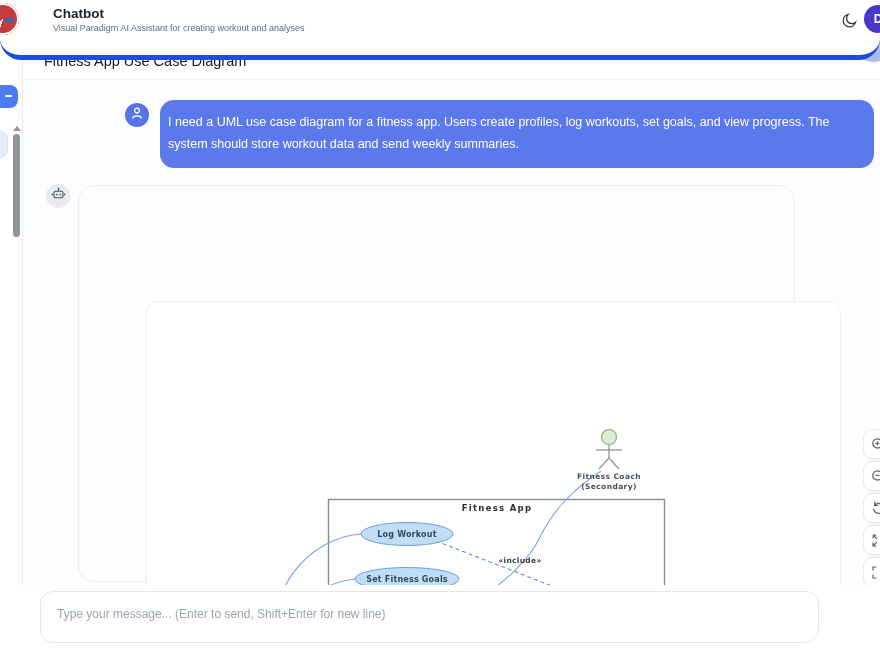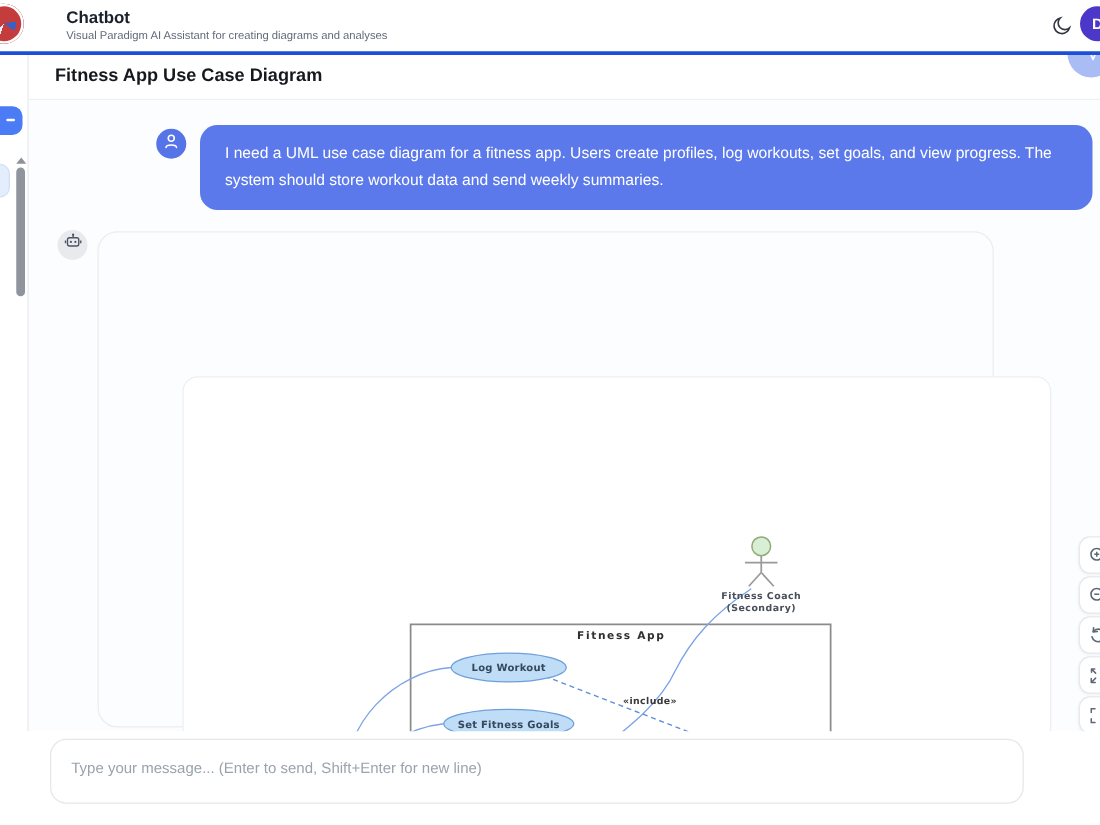--- a/index.html
+++ b/index.html
@@ -1,22 +1,22 @@
 <!DOCTYPE html>
 <html><head>
 <meta charset="utf-8">
 <style>
   * { margin:0; padding:0; box-sizing:border-box; }
   html,body { width:880px; height:660px; overflow:hidden; background:#fff;
               font-family:"Liberation Sans","DejaVu Sans",sans-serif; }
   #root { position:absolute; left:0; top:0; width:880px; height:660px; overflow:hidden; }
 
   
-  .header { position:absolute; left:0; top:0; width:880px; height:44px; background:#fff;
-            border-bottom:3px solid #1d4ed8; z-index:30; }
+  .header { position:absolute; left:0; top:0; width:880px; height:60px; background:#fff;
+            border-bottom:5px solid #1d4ed8; z-index:30;border-radius:21px; }
   .logo { position:absolute; left:-13px; top:3px; width:32px; height:32px; border-radius:50%;
           background:conic-gradient(#c43c3c 0 22%, #3b5fc2 22% 34%, #c43c3c 34% 55%, #e8eef8 55% 63%, #c43c3c 63% 100%);
           box-shadow:inset 0 0 0 2px #fff, inset 0 0 0 6px #c43c3c; }
   .app-title { position:absolute; left:53px; top:6px; font-size:13.5px; font-weight:bold; color:#1a202c; }
   .app-subtitle { position:absolute; left:53px; top:23px; font-size:9px; color:#5f6b7a; }
   .moon-btn { position:absolute; left:838px; top:9px; width:24px; height:24px; border:none; background:transparent; cursor:pointer; }
   .avatar-top { position:absolute; left:864px; top:5px; width:28px; height:28px; border-radius:50%;
                 background:#4c38c8; color:#fff; font-size:12px; font-weight:bold;
                 display:flex; align-items:center; justify-content:center; }
 
@@ -30,29 +30,29 @@
   .side-scrollbar-up { position:absolute; left:13px; top:126px; width:0; height:0; z-index:26;
       border-left:4px solid transparent; border-right:4px solid transparent; border-bottom:5px solid #8e939b; }
   .side-scrollbar-thumb { position:absolute; left:13px; top:134px; width:7px; height:103px; border-radius:4px;
       background:#90959d; z-index:26; }
   .side-scrollbar-down { position:absolute; left:13px; top:648px; width:0; height:0; z-index:26;
       border-left:4px solid transparent; border-right:4px solid transparent; border-top:5px solid #8e939b; }
 
   
   .titlebar { position:absolute; left:23px; top:44px; width:857px; height:36px; background:#fff;
               border-bottom:1px solid #f0f1f3; z-index:20; }
-  .page-title { position:absolute; left:21px; top:9px; font-size:14.5px; font-weight:bold; color:#15181d; }
+  .page-title { position:absolute; left:21px; top:9px; font-size:14.5px; font-weight:normal; color:#15181d; }
 
   
   .chat { position:absolute; left:23px; top:80px; width:857px; height:505px; background:#fcfdfe; }
 
   .user-avatar { position:absolute; left:102px; top:23px; width:24px; height:24px; border-radius:50%;
                  background:#5673e8; display:flex; align-items:center; justify-content:center; }
   .user-bubble { position:absolute; left:137px; top:20px; width:714px; background:#5b79eb; border-radius:14px;
-                 padding:12px 20px; color:#fff; font-size:12.5px; line-height:1.75; }
+                 padding:12px 8px; color:#fff; font-size:12.5px; line-height:1.75; }
 
   .bot-avatar { position:absolute; left:23px; top:104px; width:24px; height:24px; border-radius:50%;
                 background:#e8eaee; display:flex; align-items:center; justify-content:center; }
 
   .card { position:absolute; left:55px; top:105px; width:717px; height:397px; background:#fcfdfe;
           border:1px solid #eaedf0; border-radius:16px; }
   .viewer { position:absolute; left:67px; top:115px; width:695px; height:381px; background:#ffffff;
             border:1px solid #edeff2; border-radius:12px; }
   .canvas { position:absolute; left:97px; top:125px; width:425px; height:372px; background:#fff; }
 
@@ -78,21 +78,21 @@
   .uml-include-label { font:bold 7.5px "DejaVu Sans",sans-serif; fill:#3a3a3a; letter-spacing:.3px; }
 </style>
 </head>
 <body>
 
 <div id="root">
 
   <div class="header">
     <div class="logo"></div>
     <div class="app-title">Chatbot</div>
-    <div class="app-subtitle">Visual Paradigm AI Assistant for creating diagrams and analyses</div>
+    <div class="app-subtitle">Visual Paradigm AI Assistant for creating workout and analyses</div>
     <button class="moon-btn">
       <span>
         <svg width="18" height="18" viewBox="0 0 18 18">
           <path d="M14.6 11.2 A6.3 6.3 0 1 1 7.2 3.4 A5.2 5.2 0 0 0 14.6 11.2 Z" fill="none" stroke="#2f3640" stroke-width="1.3"></path>
         </svg>
       </span>
     </button>
     <div class="avatar-top">
       <span>D</span>
     </div>

